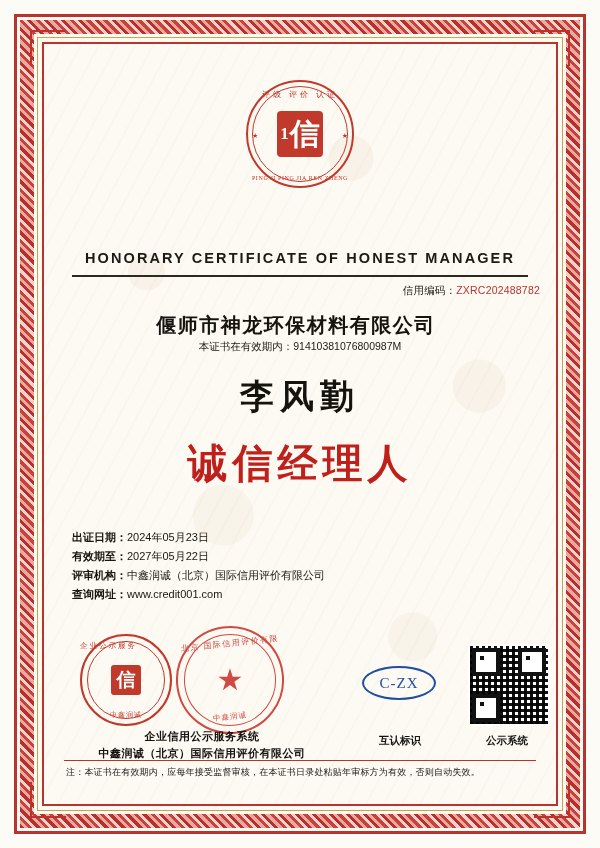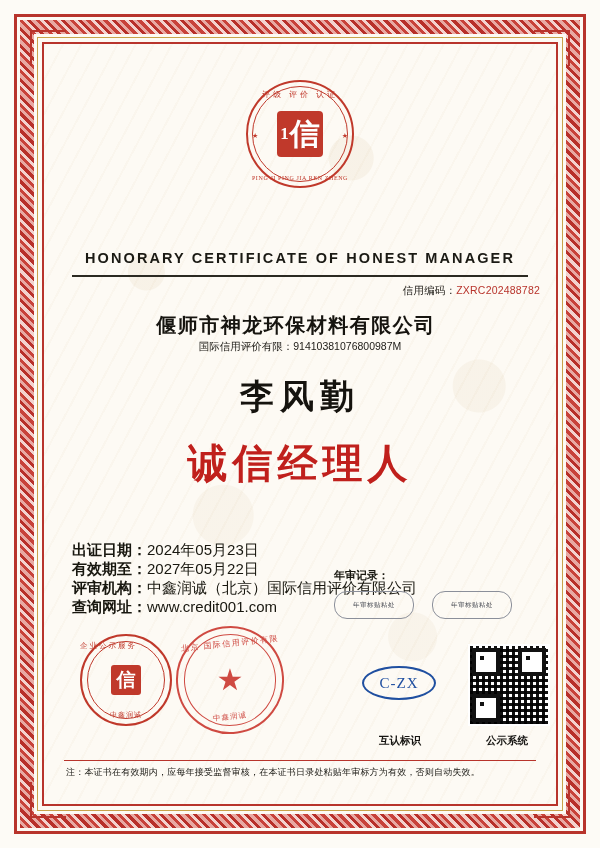--- a/index.html
+++ b/index.html
@@ -213,24 +213,24 @@
     font-family: "Liberation Serif", serif;
     font-weight: bold;
     font-size: 40px;
     letter-spacing: 5px;
     color: #c0201c;
   }
 
   
   .details {
     position: absolute;
-    top: 496px;
+    top: 484px;
     left: 28px;
     width: 252px;
-    font-size: 15px;
+    font-size: 11px;
     color: #18170f;
     line-height: 19px;
   }
   .details .row { white-space: nowrap; }
   .details .k { font-weight: bold; }
 
   .annual {
     position: absolute;
     top: 524px;
     left: 290px;
@@ -471,46 +471,39 @@
     </div>
 
     <div class="title-en">HONORARY CERTIFICATE OF HONEST MANAGER</div>
     <div class="title-rule"></div>
 
     <div class="cert-no">
       <span class="label">信用编码：</span><span>ZXRC202488782</span>
     </div>
 
     <div class="company">偃师市神龙环保材料有限公司</div>
-    <div class="uscc">国际信用评价有限：91410381076800987M</div>
+    <div class="uscc">本证书在有效期内：91410381076800987M</div>
     <div class="person">李风勤</div>
     <div class="honor">诚信经理人</div>
 
     <div class="details">
       <div class="row">
         <span class="k">出证日期：</span><span>2024年05月23日</span>
       </div>
       <div class="row">
         <span class="k">有效期至：</span><span>2027年05月22日</span>
       </div>
       <div class="row">
         <span class="k">评审机构：</span><span>中鑫润诚（北京）国际信用评价有限公司</span>
       </div>
       <div class="row">
         <span class="k">查询网址：</span><span>www.credit001.com</span>
       </div>
     </div>
 
-    <div class="annual">
-      <div class="annual-label">年审记录：</div>
-      <div class="stickers">
-        <div class="sticker">年审标贴粘处</div>
-        <div class="sticker">年审标贴粘处</div>
-      </div>
-    </div>
 
     <div class="seal-left">
       <div class="ring"></div>
       <div class="ring ring2"></div>
       <div class="top-txt">企业公示服务</div>
       <div class="core">信</div>
       <div class="bot-txt">中鑫润诚</div>
     </div>
 
     <div class="seal-company">
@@ -525,20 +518,24 @@
       <div class="oval"></div>
       <div class="label">C-ZX</div>
     </div>
 
     <div class="qr">
       <div class="f tl"></div>
       <div class="f tr"></div>
       <div class="f bl"></div>
     </div>
 
+    <div class="captions">
+      <div>企业信用公示服务系统</div>
+      <div>中鑫润诚（北京）国际信用评价有限公司</div>
+    </div>
     <div class="cap-czx">互认标识</div>
     <div class="cap-qr">公示系统</div>
 
     <div class="footnote-rule"></div>
     <div class="footnote">注：本证书在有效期内，应每年接受监督审核，在本证书日录处粘贴年审标方为有效，否则自动失效。</div>
 
   </div>
 </div>
 
 </body></html>

